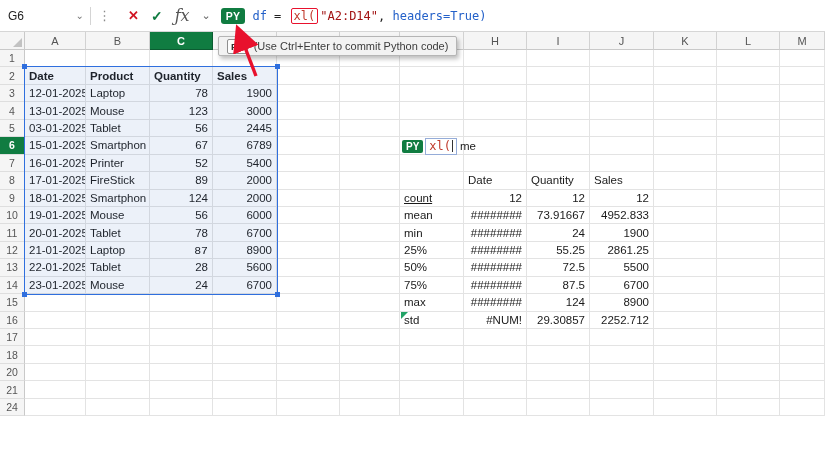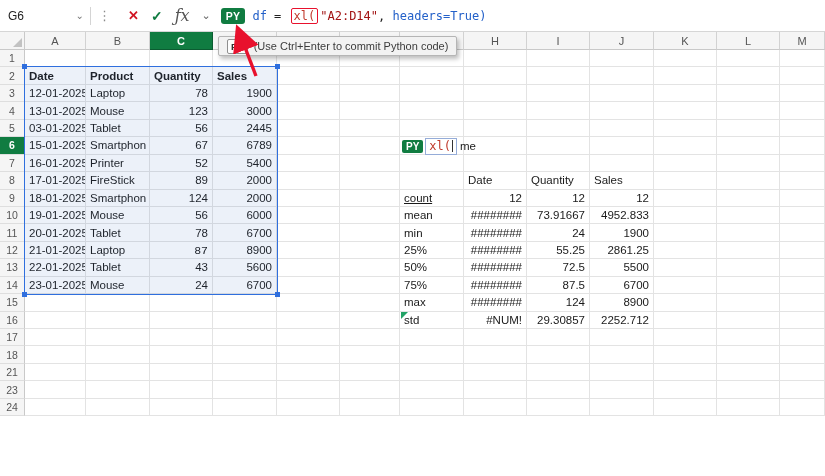--- a/index.html
+++ b/index.html
@@ -310,21 +310,21 @@
         <div class="cell right" style="width: 63px;">55.25</div>
         <div class="cell right" style="width: 64px;">2861.25</div>
         <div class="cell" style="width: 63px;"></div>
         <div class="cell" style="width: 63px;"></div>
         <div class="cell" style="width: 45px;"></div>
       </div>
       <div class="grow" style="height: 17.45px;">
         <div class="row-h">13</div>
         <div class="cell" style="width: 61px;">22-01-2025</div>
         <div class="cell" style="width: 64px;">Tablet</div>
-        <div class="cell right" style="width: 63px;">43</div>
+        <div class="cell right" style="width: 63px;">28</div>
         <div class="cell right" style="width: 64px;">5600</div>
         <div class="cell" style="width: 63px;"></div>
         <div class="cell" style="width: 60px;"></div>
         <div class="cell" style="width: 64px;">50%</div>
         <div class="cell right" style="width: 63px;">########</div>
         <div class="cell right" style="width: 63px;">72.5</div>
         <div class="cell right" style="width: 64px;">5500</div>
         <div class="cell" style="width: 63px;"></div>
         <div class="cell" style="width: 63px;"></div>
         <div class="cell" style="width: 45px;"></div>
@@ -403,37 +403,37 @@
         <div class="cell" style="width: 60px;"></div>
         <div class="cell" style="width: 64px;"></div>
         <div class="cell" style="width: 63px;"></div>
         <div class="cell" style="width: 63px;"></div>
         <div class="cell" style="width: 64px;"></div>
         <div class="cell" style="width: 63px;"></div>
         <div class="cell" style="width: 63px;"></div>
         <div class="cell" style="width: 45px;"></div>
       </div>
       <div class="grow" style="height: 17.45px;">
+        <div class="row-h">20</div>
+        <div class="cell" style="width: 61px;"></div>
+        <div class="cell" style="width: 64px;"></div>
+        <div class="cell" style="width: 63px;"></div>
+        <div class="cell" style="width: 64px;"></div>
+        <div class="cell" style="width: 63px;"></div>
+        <div class="cell" style="width: 60px;"></div>
+        <div class="cell" style="width: 64px;"></div>
+        <div class="cell" style="width: 63px;"></div>
+        <div class="cell" style="width: 63px;"></div>
+        <div class="cell" style="width: 64px;"></div>
+        <div class="cell" style="width: 63px;"></div>
+        <div class="cell" style="width: 63px;"></div>
+        <div class="cell" style="width: 45px;"></div>
+      </div>
+      <div class="grow" style="height: 17.45px;">
         <div class="row-h">21</div>
-        <div class="cell" style="width: 61px;"></div>
-        <div class="cell" style="width: 64px;"></div>
-        <div class="cell" style="width: 63px;"></div>
-        <div class="cell" style="width: 64px;"></div>
-        <div class="cell" style="width: 63px;"></div>
-        <div class="cell" style="width: 60px;"></div>
-        <div class="cell" style="width: 64px;"></div>
-        <div class="cell" style="width: 63px;"></div>
-        <div class="cell" style="width: 63px;"></div>
-        <div class="cell" style="width: 64px;"></div>
-        <div class="cell" style="width: 63px;"></div>
-        <div class="cell" style="width: 63px;"></div>
-        <div class="cell" style="width: 45px;"></div>
-      </div>
-      <div class="grow" style="height: 17.45px;">
-        <div class="row-h">23</div>
         <div class="cell" style="width: 61px;"></div>
         <div class="cell" style="width: 64px;"></div>
         <div class="cell" style="width: 63px;"></div>
         <div class="cell" style="width: 64px;"></div>
         <div class="cell" style="width: 63px;"></div>
         <div class="cell" style="width: 60px;"></div>
         <div class="cell" style="width: 64px;"></div>
         <div class="cell" style="width: 63px;"></div>
         <div class="cell" style="width: 63px;"></div>
         <div class="cell" style="width: 64px;"></div>

